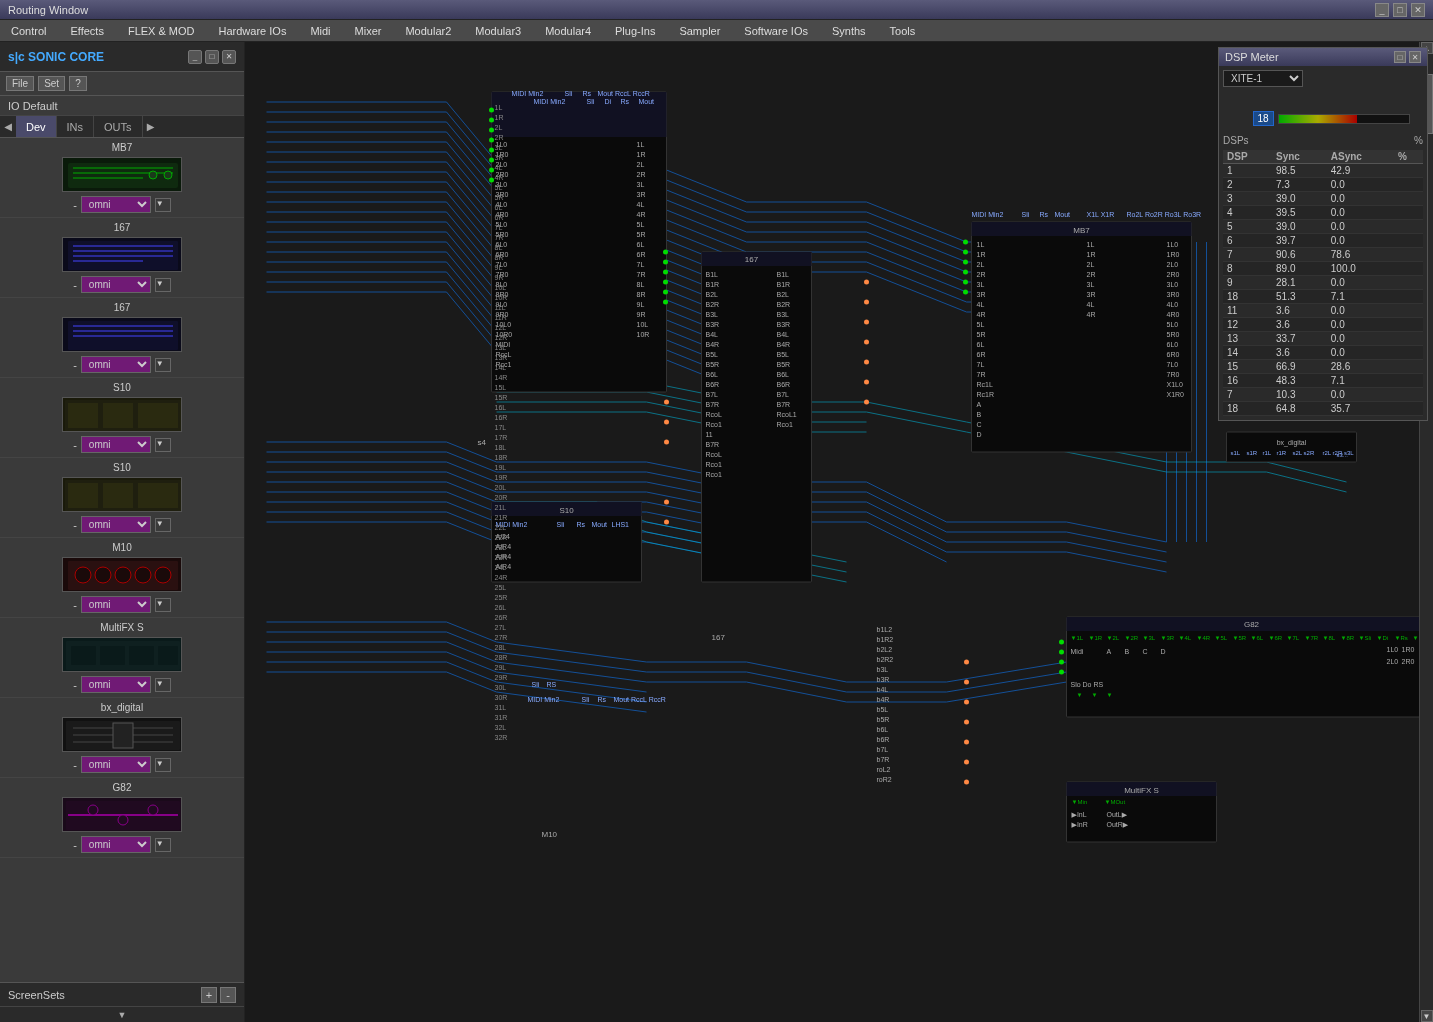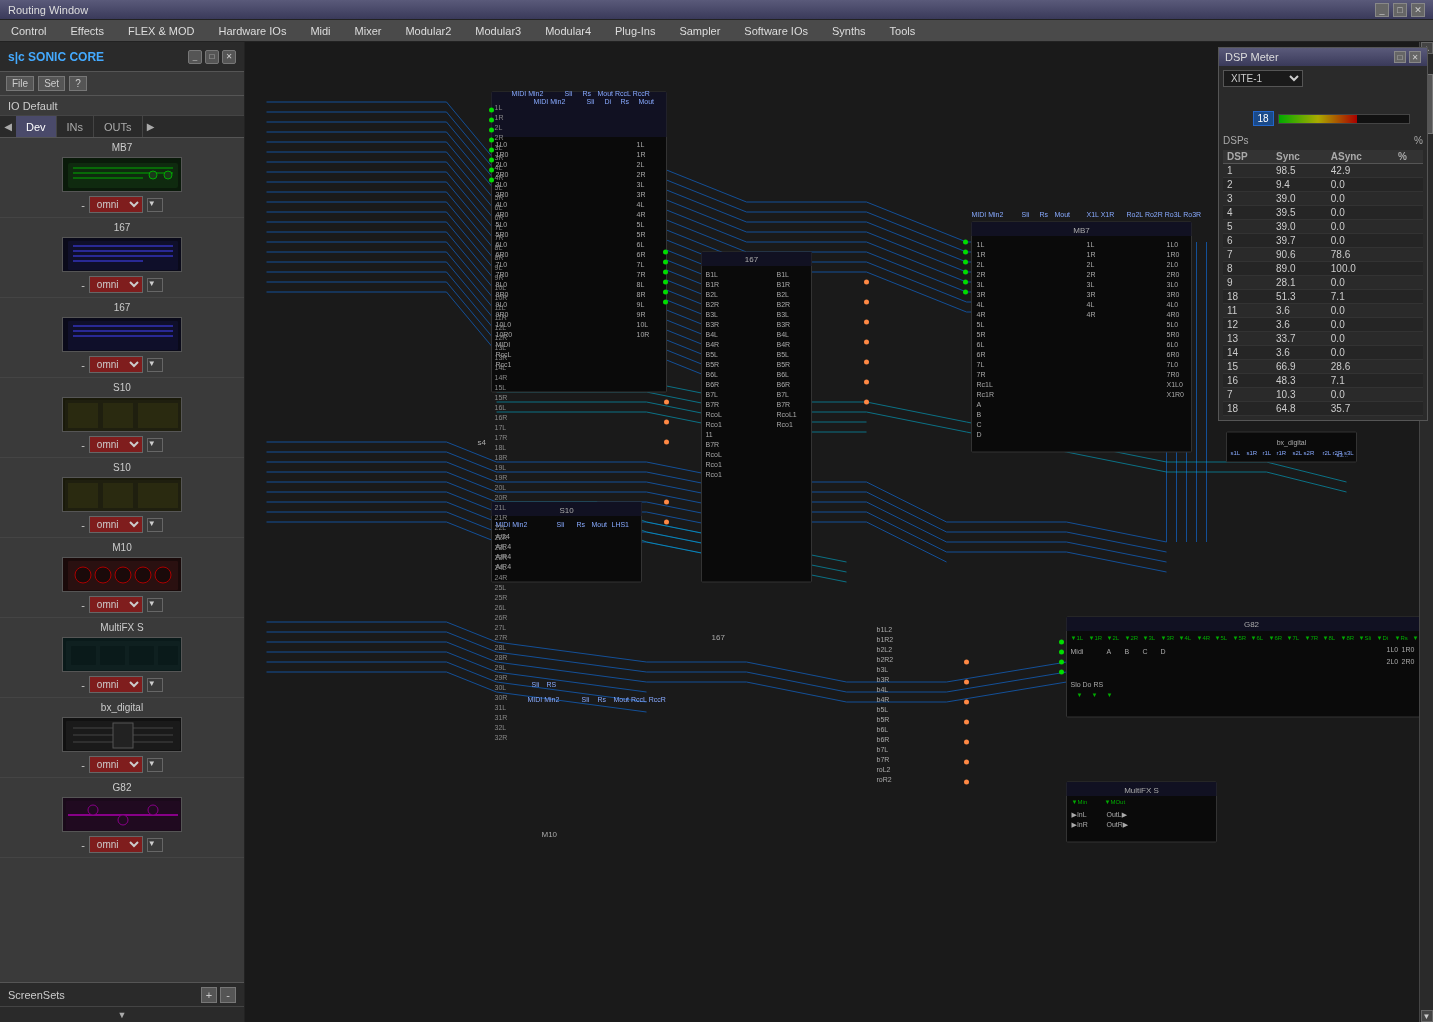--- a/index.html
+++ b/index.html
@@ -181,26 +181,26 @@
       overflow: hidden;
     }
     .device-controls {
       display: flex;
       align-items: center;
       justify-content: center;
       gap: 4px;
       padding: 2px 4px;
     }
     .device-dd {
-      background: #7f1d1d;
+      background: #701a75;
       border: 1px solid #666;
       color: #ccc;
       font-size: 10px;
       padding: 1px 3px;
-      width: 54px;
+      width: 70px;
     }
     .small-select {
       width: 16px;
       height: 14px;
       background: #3a3a3a;
       border: 1px solid #666;
       color: #ccc;
       font-size: 8px;
       cursor: pointer;
     }
@@ -1177,21 +1177,21 @@
           </thead>
           <tbody id="dsp-table-body">
               <tr>
         <td>1</td>
         <td>98.5</td>
         <td>42.9</td>
         <td></td>
       </tr>
               <tr>
         <td>2</td>
-        <td>9.4</td>
+        <td>7.3</td>
         <td>0.0</td>
         <td></td>
       </tr>
               <tr>
         <td>3</td>
         <td>39.0</td>
         <td>0.0</td>
         <td></td>
       </tr>
               <tr>

